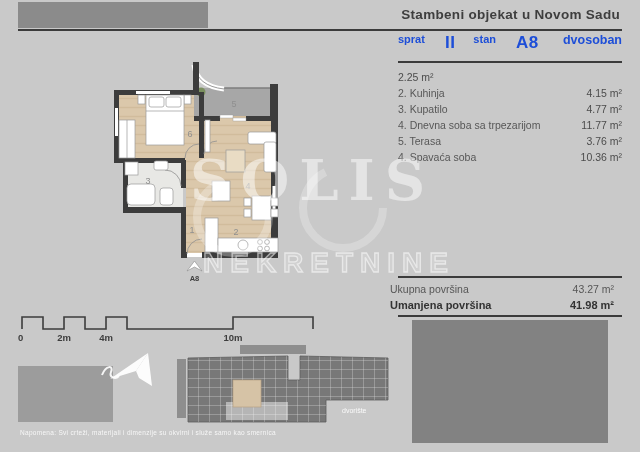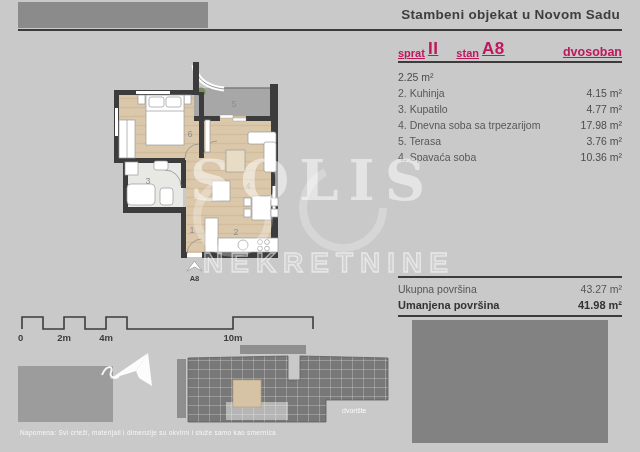--- a/index.html
+++ b/index.html
@@ -12,30 +12,30 @@
   .abs{position:absolute;}
   
   .topbar{left:18px;top:2px;width:190px;height:26px;background:#8b8b8b;}
   .rule{background:#3b3b3b;height:2px;}
   .rule-top{left:18px;top:29px;width:604px;}
   .rule-mid{left:398px;top:61px;width:224px;}
   .rule-tot-a{left:398px;top:276px;width:224px;}
   .rule-tot-b{left:398px;top:315px;width:224px;}
   
   .title{right:20px;top:7px;font-size:13.5px;font-weight:bold;color:#3e3e3e;letter-spacing:.3px;}
-  .unitrow{left:398px;top:33px;width:224px;height:26px;display:flex;align-items:flex-end;color:#be185d;text-decoration:underline;}
+  .unitrow{left:398px;top:33px;width:224px;height:26px;display:flex;align-items:flex-start;color:#1d4ed8;}
   .unitrow .sm{font-size:11px;font-weight:bold;}
-  .unitrow .lg{font-size:17px;font-weight:bold;margin-left:3px;letter-spacing:.5px;}
+  .unitrow .lg{font-size:17px;font-weight:bold;margin-left:20px;letter-spacing:.5px;}
   .unitrow .gap{width:18px;}
   .unitrow .spacer{flex:1;}
   .unitrow .type{font-size:12.5px;font-weight:bold;}
   .roomlist{left:398px;top:69px;width:224px;}
   .roomrow{display:flex;justify-content:space-between;font-size:10.5px;line-height:16px;color:#575757;}
   .roomrow .val{color:#4c4c4c;}
-  .totals{left:398px;top:281px;width:224px;}
+  .totals{left:390px;top:281px;width:224px;}
   .totrow{display:flex;justify-content:space-between;font-size:10.5px;line-height:16px;color:#565656;}
   .totrow.bold{font-weight:bold;color:#333;font-size:11px;}
   
   .photo-box{left:412px;top:320px;width:196px;height:123px;background:#828282;}
   .logo-box{left:18px;top:366px;width:95px;height:56px;background:#9c9c9c;}
   
   .wm-name{left:190px;top:152px;font-family:"DejaVu Serif",serif;font-weight:bold;
     font-size:56px;line-height:1;color:rgba(255,255,255,0.5);letter-spacing:10px;pointer-events:none;}
   .wm-sub{left:203px;top:247px;font-size:28px;font-weight:bold;letter-spacing:7px;
     color:rgba(255,255,255,0.15);-webkit-text-stroke:1.3px rgba(255,255,255,0.55);pointer-events:none;}
@@ -69,21 +69,21 @@
   <div class="roomrow">
     <span>2. Kuhinja</span>
     <span class="val">4.15 m²</span>
   </div>
   <div class="roomrow">
     <span>3. Kupatilo</span>
     <span class="val">4.77 m²</span>
   </div>
   <div class="roomrow">
     <span>4. Dnevna soba sa trpezarijom</span>
-    <span class="val">17.98 m²</span>
+    <span class="val">11.77 m²</span>
   </div>
   <div class="roomrow">
     <span>5. Terasa</span>
     <span class="val">3.76 m²</span>
   </div>
   <div class="roomrow">
     <span>4. Spavaća soba</span>
     <span class="val">10.36 m²</span>
   </div>
 </div>

